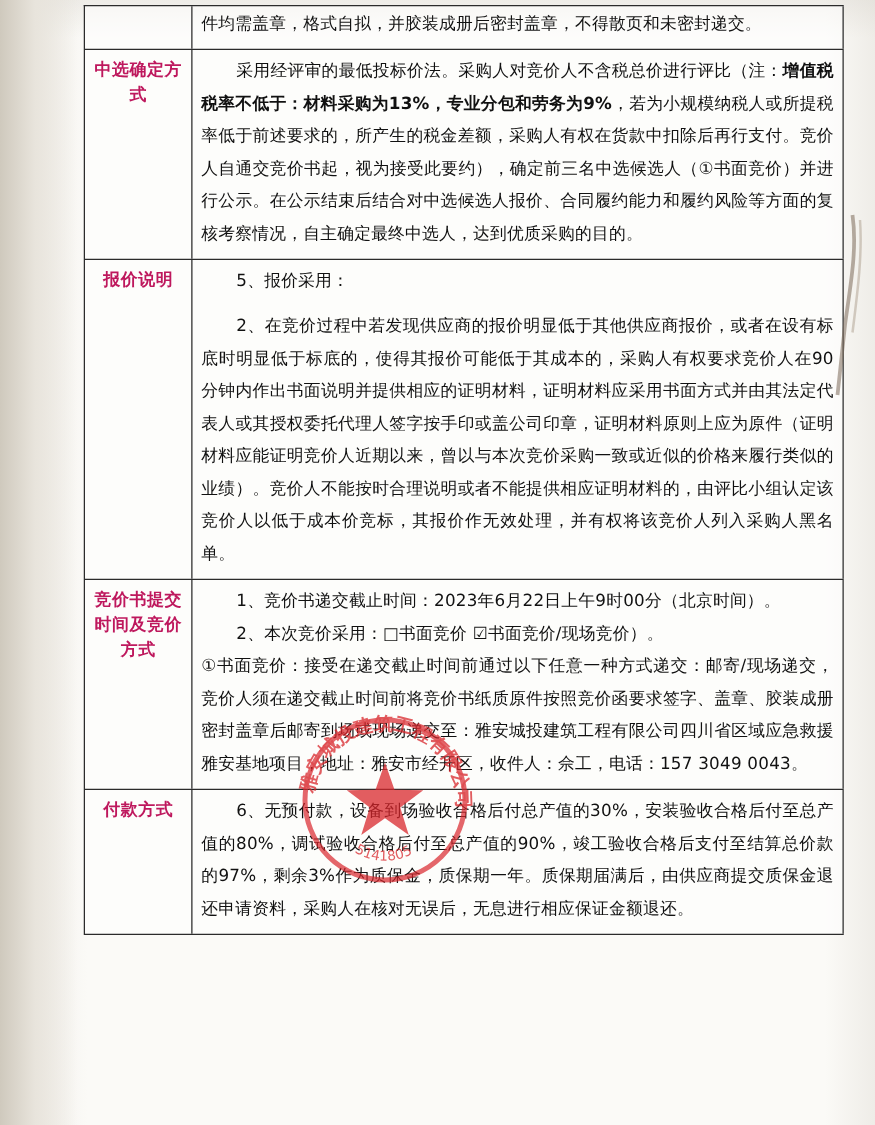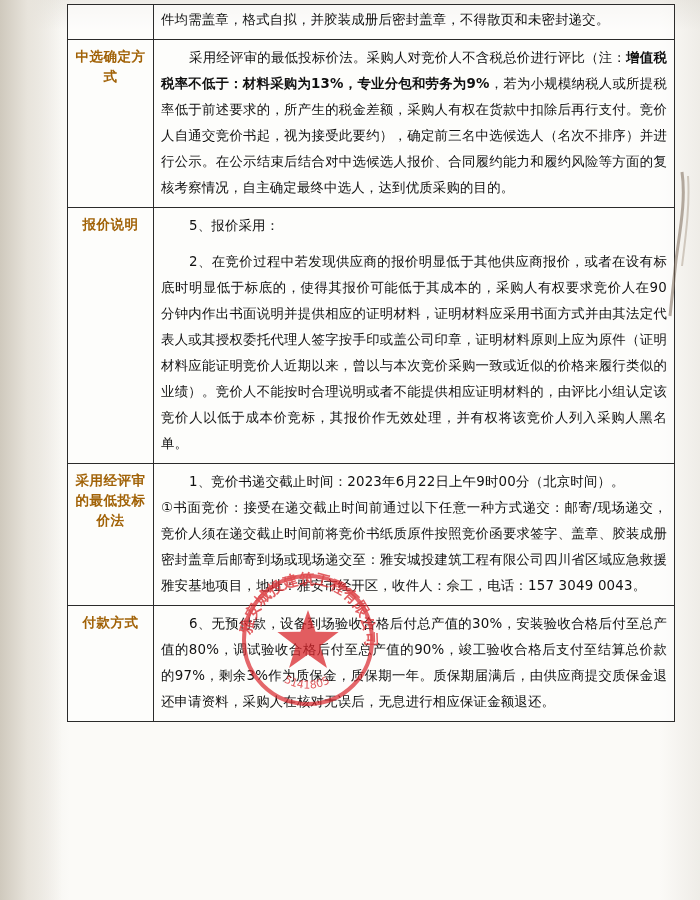--- a/index.html
+++ b/index.html
@@ -46,21 +46,21 @@
   }
   .label-cell {
     width: 86px;
     min-width: 86px;
     border-right: 1.4px solid #2b2b2b;
     box-sizing: border-box;
     padding: 6px 3px 0 3px;
     font-weight: bold;
     font-size: 13.5px;
     line-height: 20px;
-    color: #a16207;
+    color: #be185d;
     text-align: center;
     letter-spacing: 0.5px;
   }
   .body-cell {
     flex: 1;
     border-right: 1.4px solid #2b2b2b;
     box-sizing: border-box;
     padding: 5px 7px 6px 7px;
     font-size: 13.4px;
     line-height: 26px;
@@ -123,38 +123,39 @@
       <div class="label-cell"></div>
       <div class="body-cell">
         <p>件均需盖章，格式自拟，并胶装成册后密封盖章，不得散页和未密封递交。</p>
       </div>
     </div>
 
     <div class="row">
       <div class="label-cell">中选确定方式</div>
       <div class="body-cell">
         <p class="indent">
-          <span>采用经评审的最低投标价法。采购人对竞价人不含税总价进行评比（注：</span><span class="b">增值税税率不低于：材料采购为13%，专业分包和劳务为9%</span><span>，若为小规模纳税人或所提税率低于前述要求的，所产生的税金差额，采购人有权在货款中扣除后再行支付。竞价人自通交竞价书起，视为接受此要约），确定前三名中选候选人（名次不排序）并进行公示。在公示结束后结合对中选候选人报价、合同履约能力和履约风险等方面的复核考察情况，自主确定最终中选人，达到优质采购的目的。</span>
+          <span>采用经评审的最低投标价法。采购人对竞价人不含税总价进行评比（注：</span><span class="b">增值税税率不低于：材料采购为13%，专业分包和劳务为9%</span><span>，若为小规模纳税人或所提税率低于前述要求的，所产生的税金差额，采购人有权在货款中扣除后再行支付。竞价人自通交竞价书起，视为接受此要约），确定前三名中选候选人（①书面竞价）并进行公示。在公示结束后结合对中选候选人报价、合同履约能力和履约风险等方面的复核考察情况，自主确定最终中选人，达到优质采购的目的。</span>
         </p>
       </div>
     </div>
 
     <div class="row">
       <div class="label-cell">报价说明</div>
       <div class="body-cell">
         <p class="indent">5、报价采用：</p>
         <p style="height:10px"></p>
         <p class="indent">2、在竞价过程中若发现供应商的报价明显低于其他供应商报价，或者在设有标底时明显低于标底的，使得其报价可能低于其成本的，采购人有权要求竞价人在90分钟内作出书面说明并提供相应的证明材料，证明材料应采用书面方式并由其法定代表人或其授权委托代理人签字按手印或盖公司印章，证明材料原则上应为原件（证明材料应能证明竞价人近期以来，曾以与本次竞价采购一致或近似的价格来履行类似的业绩）。竞价人不能按时合理说明或者不能提供相应证明材料的，由评比小组认定该竞价人以低于成本价竞标，其报价作无效处理，并有权将该竞价人列入采购人黑名单。</p>
       </div>
     </div>
 
     <div class="row">
-      <div class="label-cell">采用经评审的最低投标价法</div>
+      <div class="label-cell">竞价书提交时间及竞价方式</div>
       <div class="body-cell">
         <p class="indent">1、竞价书递交截止时间：2023年6月22日上午9时00分（北京时间）。</p>
+        <p class="indent">2、本次竞价采用：□书面竞价 ☑书面竞价/现场竞价）。</p>
         <p>①书面竞价：接受在递交截止时间前通过以下任意一种方式递交：邮寄/现场递交，竞价人须在递交截止时间前将竞价书纸质原件按照竞价函要求签字、盖章、胶装成册密封盖章后邮寄到场或现场递交至：雅安城投建筑工程有限公司四川省区域应急救援雅安基地项目，地址：雅安市经开区，收件人：佘工，电话：157 3049 0043。</p>
       </div>
     </div>
 
     <div class="row">
       <div class="label-cell">付款方式</div>
       <div class="body-cell">
         <p class="indent">6、无预付款，设备到场验收合格后付总产值的30%，安装验收合格后付至总产值的80%，调试验收合格后付至总产值的90%，竣工验收合格后支付至结算总价款的97%，剩余3%作为质保金，质保期一年。质保期届满后，由供应商提交质保金退还申请资料，采购人在核对无误后，无息进行相应保证金额退还。</p>
       </div>
     </div>

